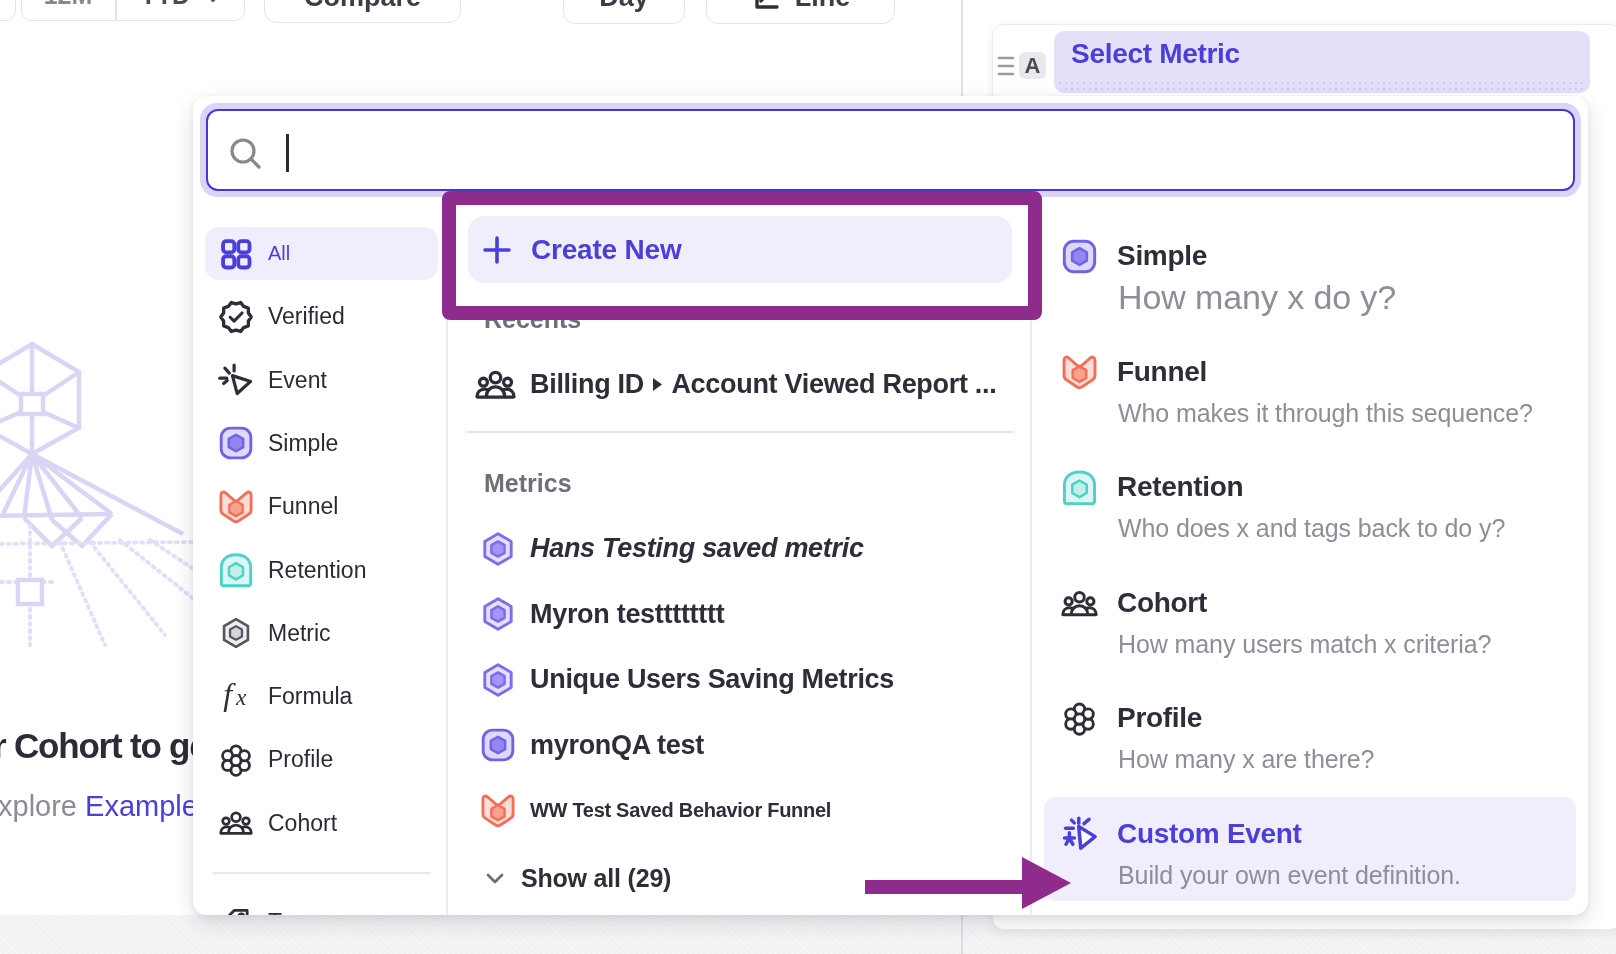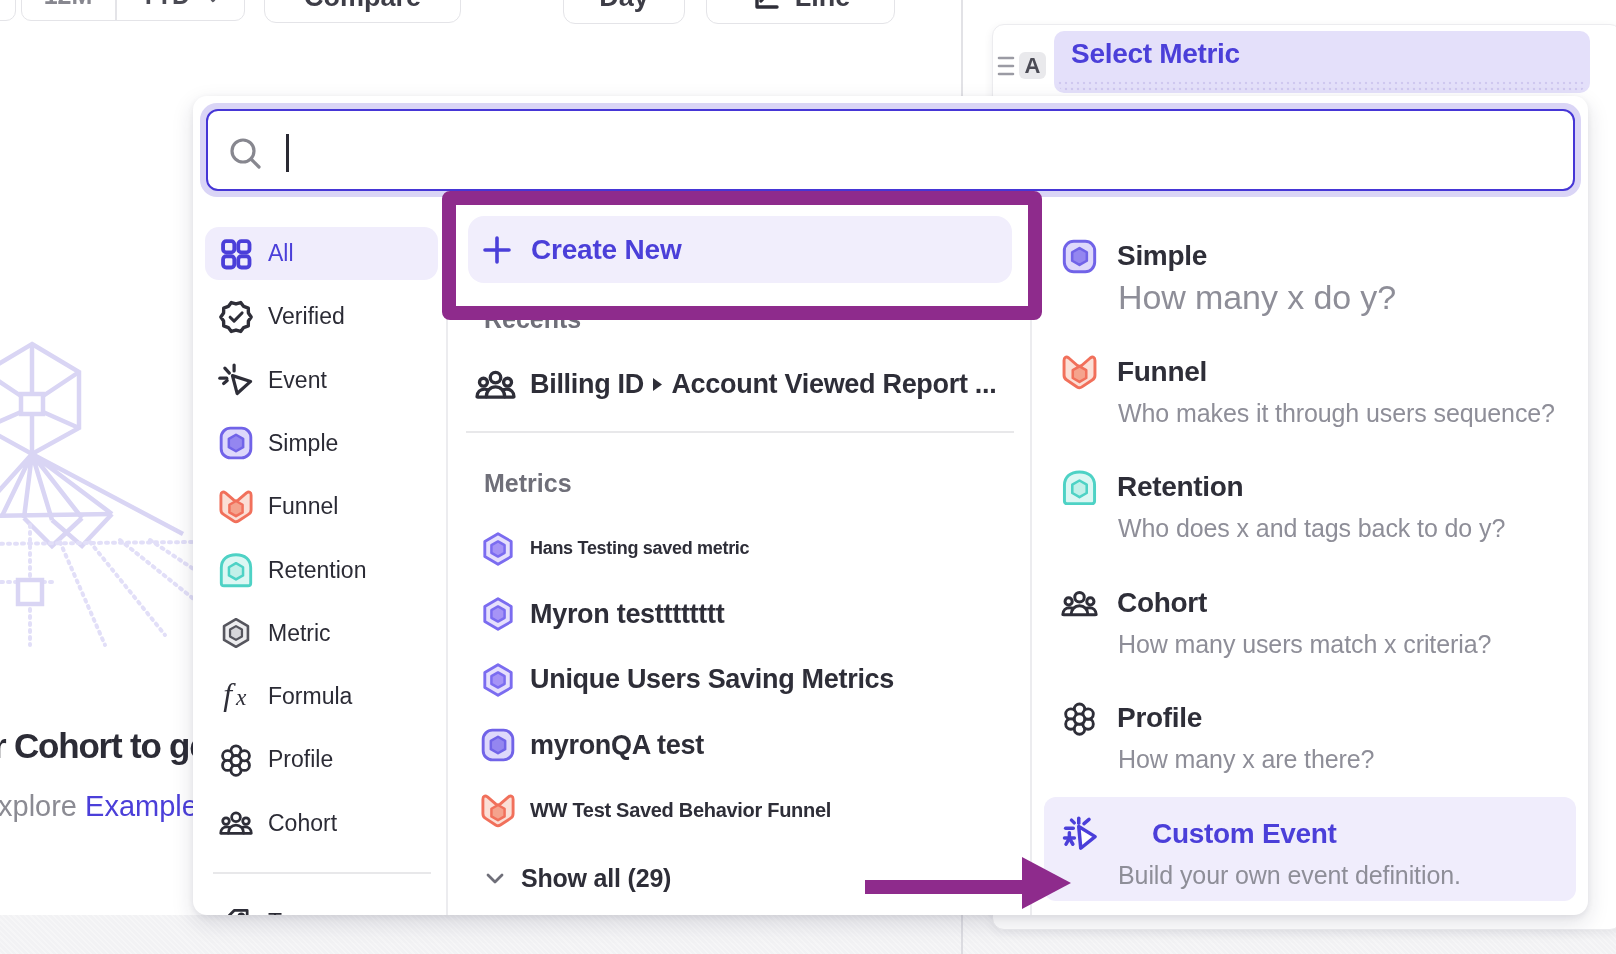--- a/index.html
+++ b/index.html
@@ -96,21 +96,21 @@
   <div class="abs" style="left:12px; top:131px; width:233px; height:53px; background:#f0edfc; border-radius:14px;"></div>
   <div id="leftcol">
       <svg class="abs" style="left:25px; top:139.5px;" width="36" height="36" viewBox="0 0 32 32">
         <g fill="none" stroke="#4b3fd9" stroke-width="3.4">
  <rect x="4.5" y="4.5" width="10" height="10" rx="2.8"></rect>
           <rect x="18" y="4.5" width="10" height="10" rx="2.8"></rect>
  <rect x="4.5" y="18" width="10" height="10" rx="2.8"></rect>
           <rect x="18" y="18" width="10" height="10" rx="2.8"></rect>
         </g>
       </svg>
-      <div class="lbl" style="left:75px; top:141.5px; height:32px; color:#4b3fd9; font-size:23px; font-weight:400;">All</div>
+      <div class="lbl" style="left:75px; top:141.5px; height:32px; color:#4b3fd9; font-size:20px; font-weight:400;">All</div>
       <svg class="abs" style="left:25px; top:202.8px;" width="36" height="36" viewBox="0 0 32 32">
         <path d="M29.50 16.00 L27.03 19.58 L26.92 23.94 L22.82 25.38 L20.17 28.84 L16.00 27.60 L11.83 28.84 L9.18 25.38 L5.08 23.94 L4.97 19.58 L2.50 16.00 L4.97 12.42 L5.08 8.06 L9.18 6.62 L11.83 3.16 L16.00 4.40 L20.17 3.16 L22.82 6.62 L26.92 8.06 L27.03 12.42 Z" fill="none" stroke="#2e2e38" stroke-width="3" stroke-linejoin="round"></path>
    <path d="M10.8 16.2 L14.3 19.7 L21.4 12.4" fill="none" stroke="#2e2e38" stroke-width="2.7" stroke-linecap="round" stroke-linejoin="round"></path>
       </svg>
       <div class="lbl" style="left:75px; top:204.8px; height:32px; color:#2b2b35; font-size:23px; font-weight:400;">Verified</div>
       <svg class="abs" style="left:24px; top:265.1px;" width="38" height="38" viewBox="0 0 32 32">
         <g stroke="#2e2e38" stroke-width="2.7" stroke-linecap="round" fill="none">
  <path d="M14.4 3.4 V8.4"></path>
           <path d="M6.6 6 L10.4 10.2"></path>
           <path d="M2.4 14.5 H8.2"></path>
@@ -198,21 +198,21 @@
           <path d="M2 2 L11 8.5 L2 15 Z" fill="#2e2e38"></path>
         </svg>&nbsp;Account Viewed Report ...</div>
     </div>
   <div class="abs" style="left:273px; top:335px; width:548px; height:1.5px; background:#e8e8ea;"></div>
   <div class="lbl" style="left:291px; top:374px; height:26px; color:#6f6f79; font-size:25px; font-weight:700;">Metrics</div>
   <div id="midcol">
       <svg class="abs" style="left:283.5px; top:431.5px;" width="42" height="42" viewBox="0 0 32 32">
         <path d="M16.00 4.40 L26.05 10.20 L26.05 21.80 L16.00 27.60 L5.95 21.80 L5.95 10.20 Z" fill="#e6e0fc" stroke="#7b6cf0" stroke-width="2.2" stroke-linejoin="round"></path>
  <path d="M16.00 10.20 L21.02 13.10 L21.02 18.90 L16.00 21.80 L10.98 18.90 L10.98 13.10 Z" fill="#a694f6" stroke="#7b6cf0" stroke-width="1.9" stroke-linejoin="round"></path>
       </svg>
-      <div class="lbl" style="left:337px; top:436.5px; height:32px; color:#2e2e38; font-size:18px; font-weight:700; letter-spacing:-0.3px;">Hans Testing saved metric</div>
+      <div class="lbl" style="left:337px; top:436.5px; height:32px; color:#2e2e38; font-size:27px; font-weight:700; letter-spacing:-0.3px;font-style:italic;">Hans Testing saved metric</div>
       <svg class="abs" style="left:283.5px; top:497px;" width="42" height="42" viewBox="0 0 32 32">
         <path d="M16.00 4.40 L26.05 10.20 L26.05 21.80 L16.00 27.60 L5.95 21.80 L5.95 10.20 Z" fill="#e6e0fc" stroke="#7b6cf0" stroke-width="2.2" stroke-linejoin="round"></path>
  <path d="M16.00 10.20 L21.02 13.10 L21.02 18.90 L16.00 21.80 L10.98 18.90 L10.98 13.10 Z" fill="#a694f6" stroke="#7b6cf0" stroke-width="1.9" stroke-linejoin="round"></path>
       </svg>
       <div class="lbl" style="left:337px; top:502px; height:32px; color:#2e2e38; font-size:27px; font-weight:700; letter-spacing:-0.3px;">Myron testttttttt</div>
       <svg class="abs" style="left:283.5px; top:562.5px;" width="42" height="42" viewBox="0 0 32 32">
         <path d="M16.00 4.40 L26.05 10.20 L26.05 21.80 L16.00 27.60 L5.95 21.80 L5.95 10.20 Z" fill="#e6e0fc" stroke="#7b6cf0" stroke-width="2.2" stroke-linejoin="round"></path>
  <path d="M16.00 10.20 L21.02 13.10 L21.02 18.90 L16.00 21.80 L10.98 18.90 L10.98 13.10 Z" fill="#a694f6" stroke="#7b6cf0" stroke-width="1.9" stroke-linejoin="round"></path>
       </svg>
       <div class="lbl" style="left:337px; top:567.5px; height:32px; color:#2e2e38; font-size:27px; font-weight:700; letter-spacing:-0.3px;">Unique Users Saving Metrics</div>
@@ -239,21 +239,21 @@
         <rect x="4.7" y="4.7" width="22.6" height="22.6" rx="7" fill="#ded8fb" stroke="#7163e8" stroke-width="2.2"></rect>
  <path d="M16.00 9.70 L21.46 12.85 L21.46 19.15 L16.00 22.30 L10.54 19.15 L10.54 12.85 Z" fill="#9486f0" stroke="#7163e8" stroke-width="1.9" stroke-linejoin="round"></path>
       </svg>
       <div class="lbl" style="left:924px; top:144px; height:32px; color:#2e2e38; font-size:28px; font-weight:700; letter-spacing:-0.3px;">Simple</div>
       <div class="lbl" style="left:925px; top:186.5px; height:30px; color:#8e8e98; font-size:34px; letter-spacing:-0.1px;">How many x do y?</div>
       <svg class="abs" style="left:865px; top:254.5px;" width="43" height="43" viewBox="0 0 32 32">
         <path d="M4.5 7 C4.5 4.6 6.1 3.9 8 5.2 L14.4 10.8 C15.3 11.5 16.7 11.5 17.6 10.8 L24 5.2 C25.9 3.9 27.5 4.6 27.5 7 L27.5 18 C27.5 19.5 26.8 20.8 25.5 21.6 L17.8 26.7 C16.7 27.4 15.3 27.4 14.2 26.7 L6.5 21.6 C5.2 20.8 4.5 19.5 4.5 18 Z" fill="#fbdfd6" stroke="#f1705b" stroke-width="2.2" stroke-linejoin="round"></path>
  <path d="M16.00 11.40 L21.02 14.30 L21.02 20.10 L16.00 23.00 L10.98 20.10 L10.98 14.30 Z" fill="#f5a38d" stroke="#f1705b" stroke-width="1.9" stroke-linejoin="round"></path>
       </svg>
       <div class="lbl" style="left:924px; top:259.5px; height:32px; color:#2e2e38; font-size:28px; font-weight:700; letter-spacing:-0.3px;">Funnel</div>
-      <div class="lbl" style="left:925px; top:302px; height:30px; color:#8e8e98; font-size:25px; letter-spacing:-0.1px;">Who makes it through users sequence?</div>
+      <div class="lbl" style="left:925px; top:302px; height:30px; color:#8e8e98; font-size:25px; letter-spacing:-0.1px;">Who makes it through this sequence?</div>
       <svg class="abs" style="left:865px; top:370px;" width="43" height="43" viewBox="0 0 32 32">
         <path d="M4.8 26 V14.3 C4.8 8 9.3 4.4 16 4.4 C22.7 4.4 27.2 8 27.2 14.3 V26 C27.2 27.2 26.4 28 25.2 28 H6.8 C5.6 28 4.8 27.2 4.8 26 Z" fill="#dcf7f3" stroke="#4ed2c5" stroke-width="2.2" stroke-linejoin="round"></path>
  <path d="M16.00 10.80 L21.37 13.90 L21.37 20.10 L16.00 23.20 L10.63 20.10 L10.63 13.90 Z" fill="#c2f0e9" stroke="#4ed2c5" stroke-width="1.9" stroke-linejoin="round"></path>
       </svg>
       <div class="lbl" style="left:924px; top:375px; height:32px; color:#2e2e38; font-size:28px; font-weight:700; letter-spacing:-0.3px;">Retention</div>
       <div class="lbl" style="left:925px; top:417.5px; height:30px; color:#8e8e98; font-size:25px; letter-spacing:-0.1px;">Who does x and tags back to do y?</div>
       <svg class="abs" style="left:868px; top:488.5px;" width="37" height="37" viewBox="0 0 32 32">
         <g fill="#fff" stroke="#2e2e38" stroke-width="2.6" stroke-linecap="round">
  <circle cx="6.6" cy="14.2" r="3.1"></circle>
           <circle cx="25.4" cy="14.2" r="3.1"></circle>
@@ -283,20 +283,20 @@
           <path d="M9.2 4.9 L11.4 7.1"></path>
           <path d="M23.2 4.3 L19.2 7.7"></path>
           <path d="M4.5 11.4 H10.6"></path>
  <path d="M7.5 19.4 V14.9"></path>
           <path d="M3.6 19.2 H11.5"></path>
           <path d="M7.5 19.4 L4.8 24.2"></path>
           <path d="M7.5 19.4 L10.3 24.2"></path>
         </g>
  <path d="M15 10 L28.1 18.1 L16.6 27.4 Z" fill="#fff" stroke="#4b3fd9" stroke-width="2.8" stroke-linejoin="round"></path>
       </svg>
-      <div class="lbl" style="left:924px; top:721.5px; height:32px; color:#4b3fd9; font-size:28px; font-weight:700; letter-spacing:-0.3px;margin-left:35px;">Custom Event</div>
+      <div class="lbl" style="left:924px; top:721.5px; height:32px; color:#4b3fd9; font-size:28px; font-weight:700; letter-spacing:-0.3px;">Custom Event</div>
       <div class="lbl" style="left:925px; top:764px; height:30px; color:#8e8e98; font-size:25px; letter-spacing:-0.1px;">Build your own event definition.</div>
     </div>
 </div>
 
 <div class="abs" style="left:442px; top:191px; width:600px; height:129px; border:14px solid #8e2b8c; border-radius:8px;"></div>
 <div class="abs" style="left:865px; top:880px; width:158px; height:14px; background:#8e2b8c;"></div>
 <div class="abs" style="left:1022px; top:857px; width:0; height:0; border-top:26px solid transparent; border-bottom:26px solid transparent; border-left:49px solid #8e2b8c;"></div>
 
 </body></html>

